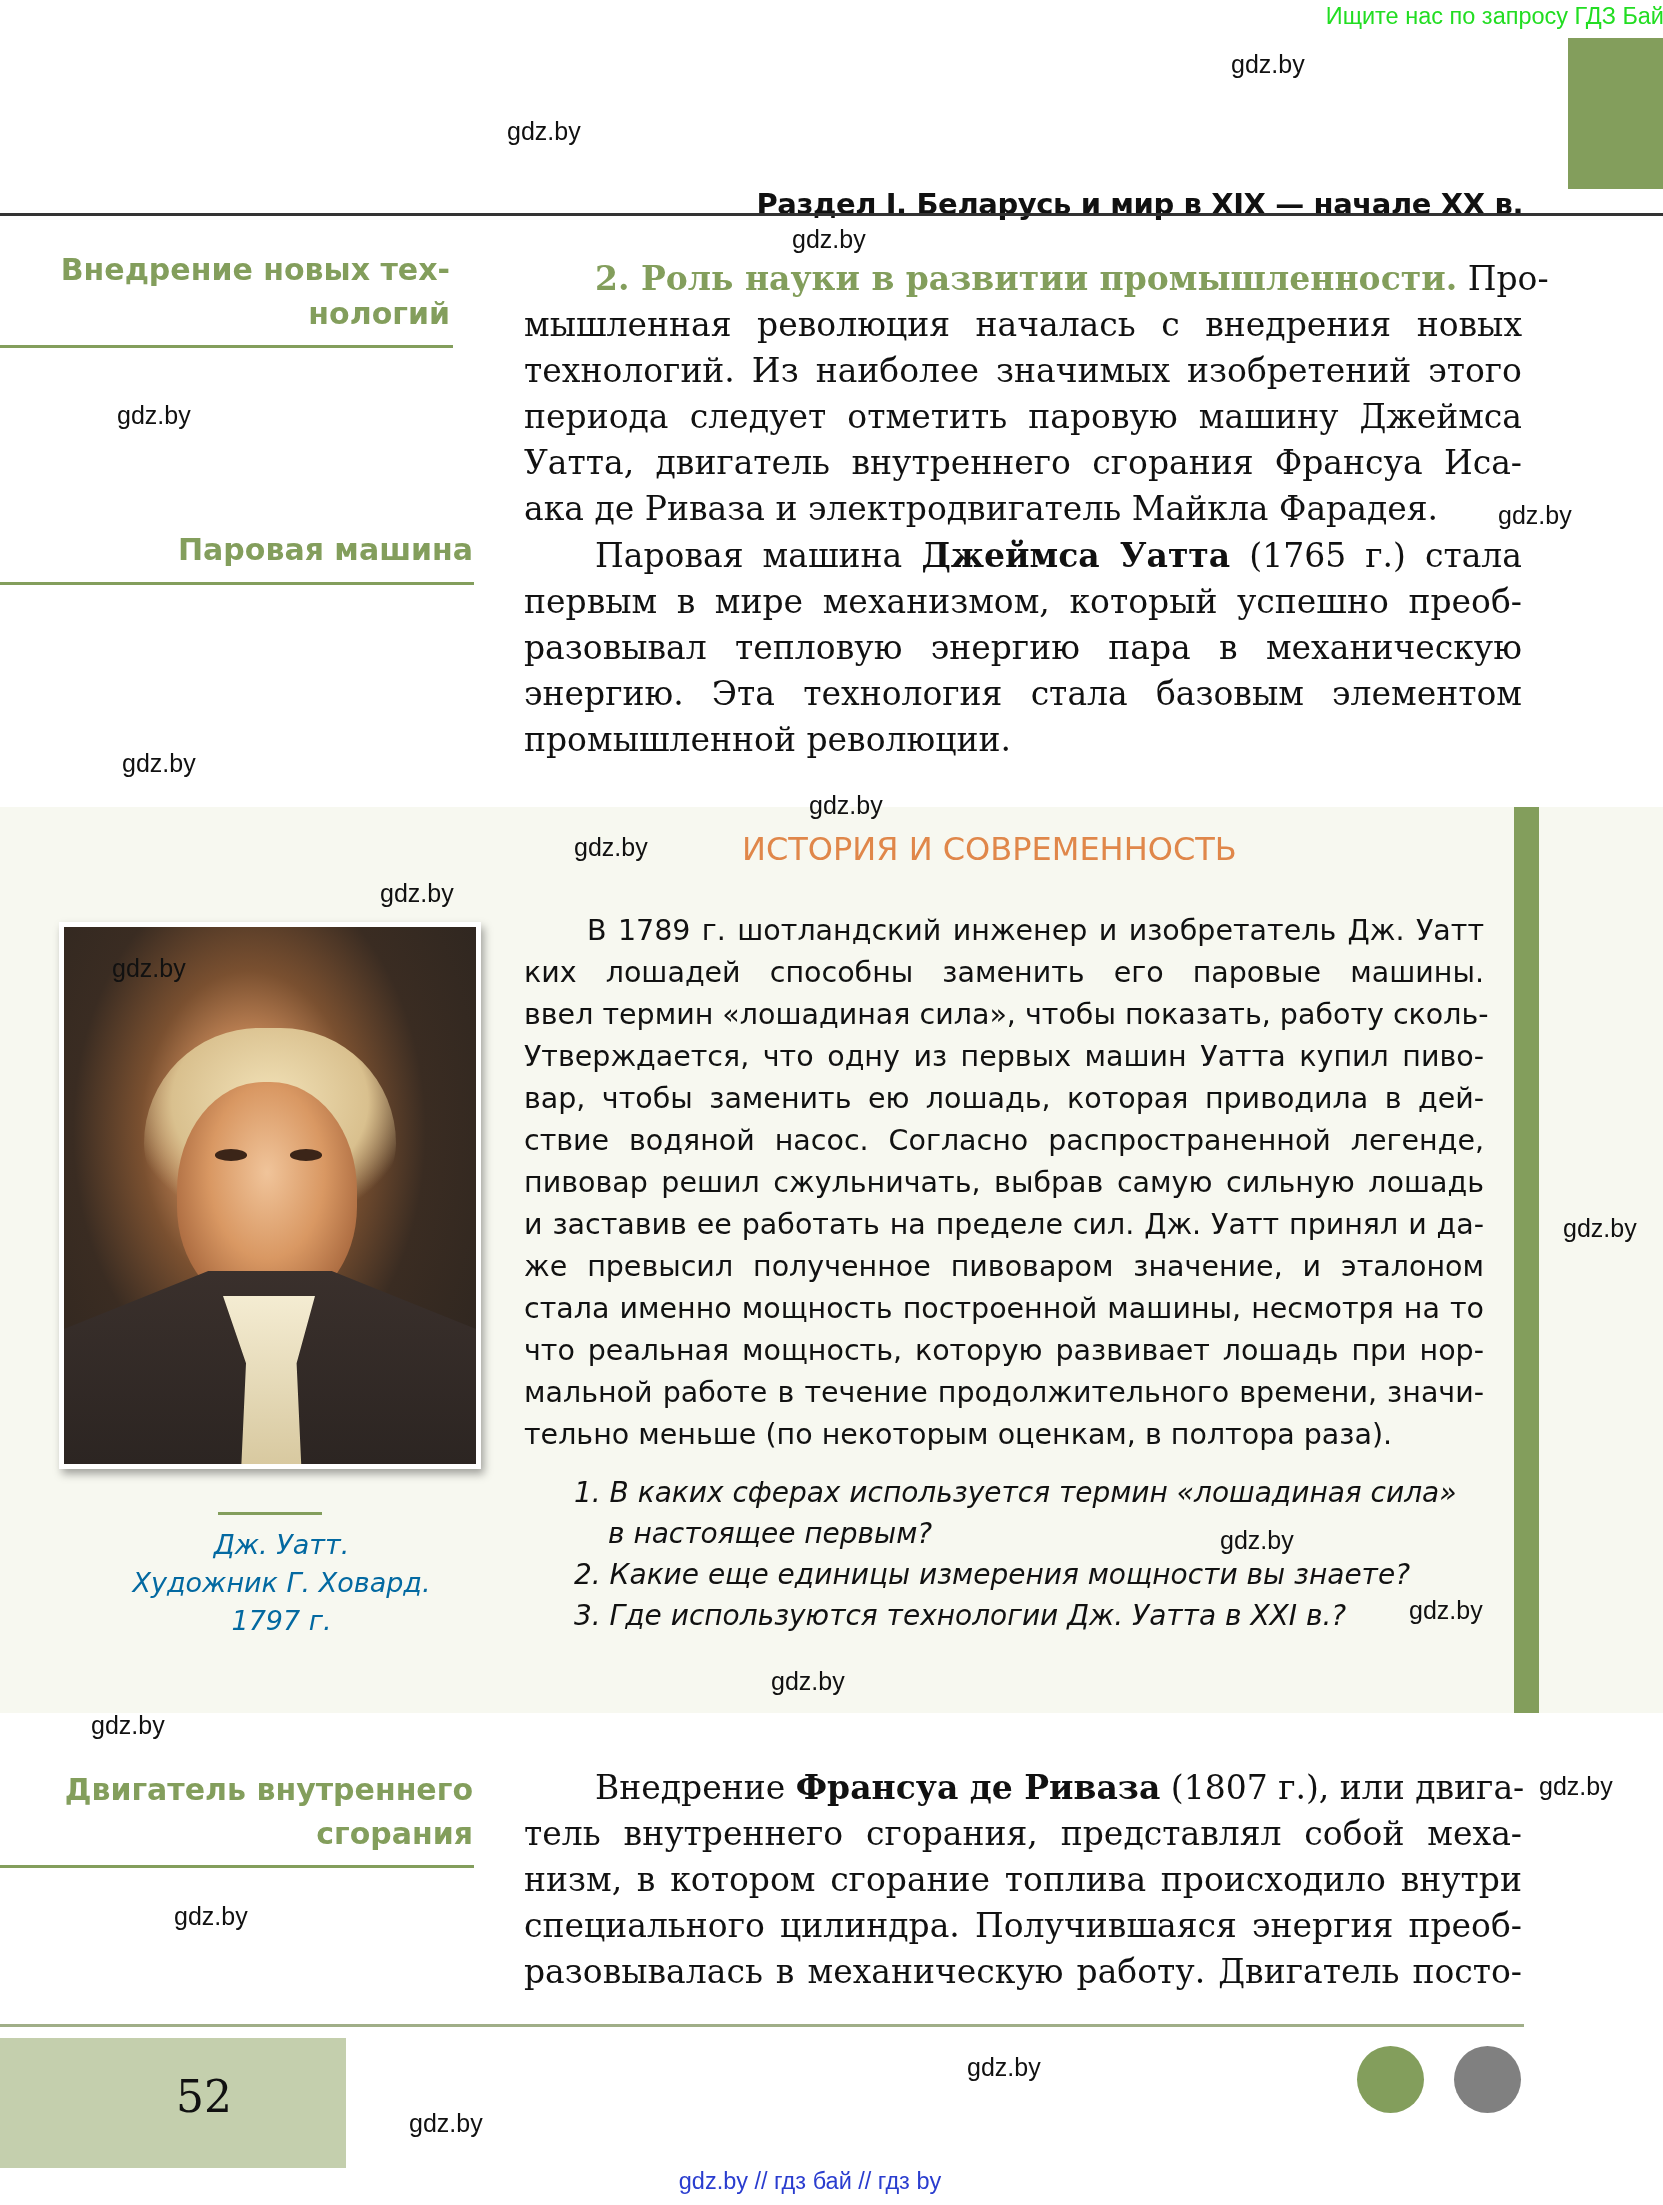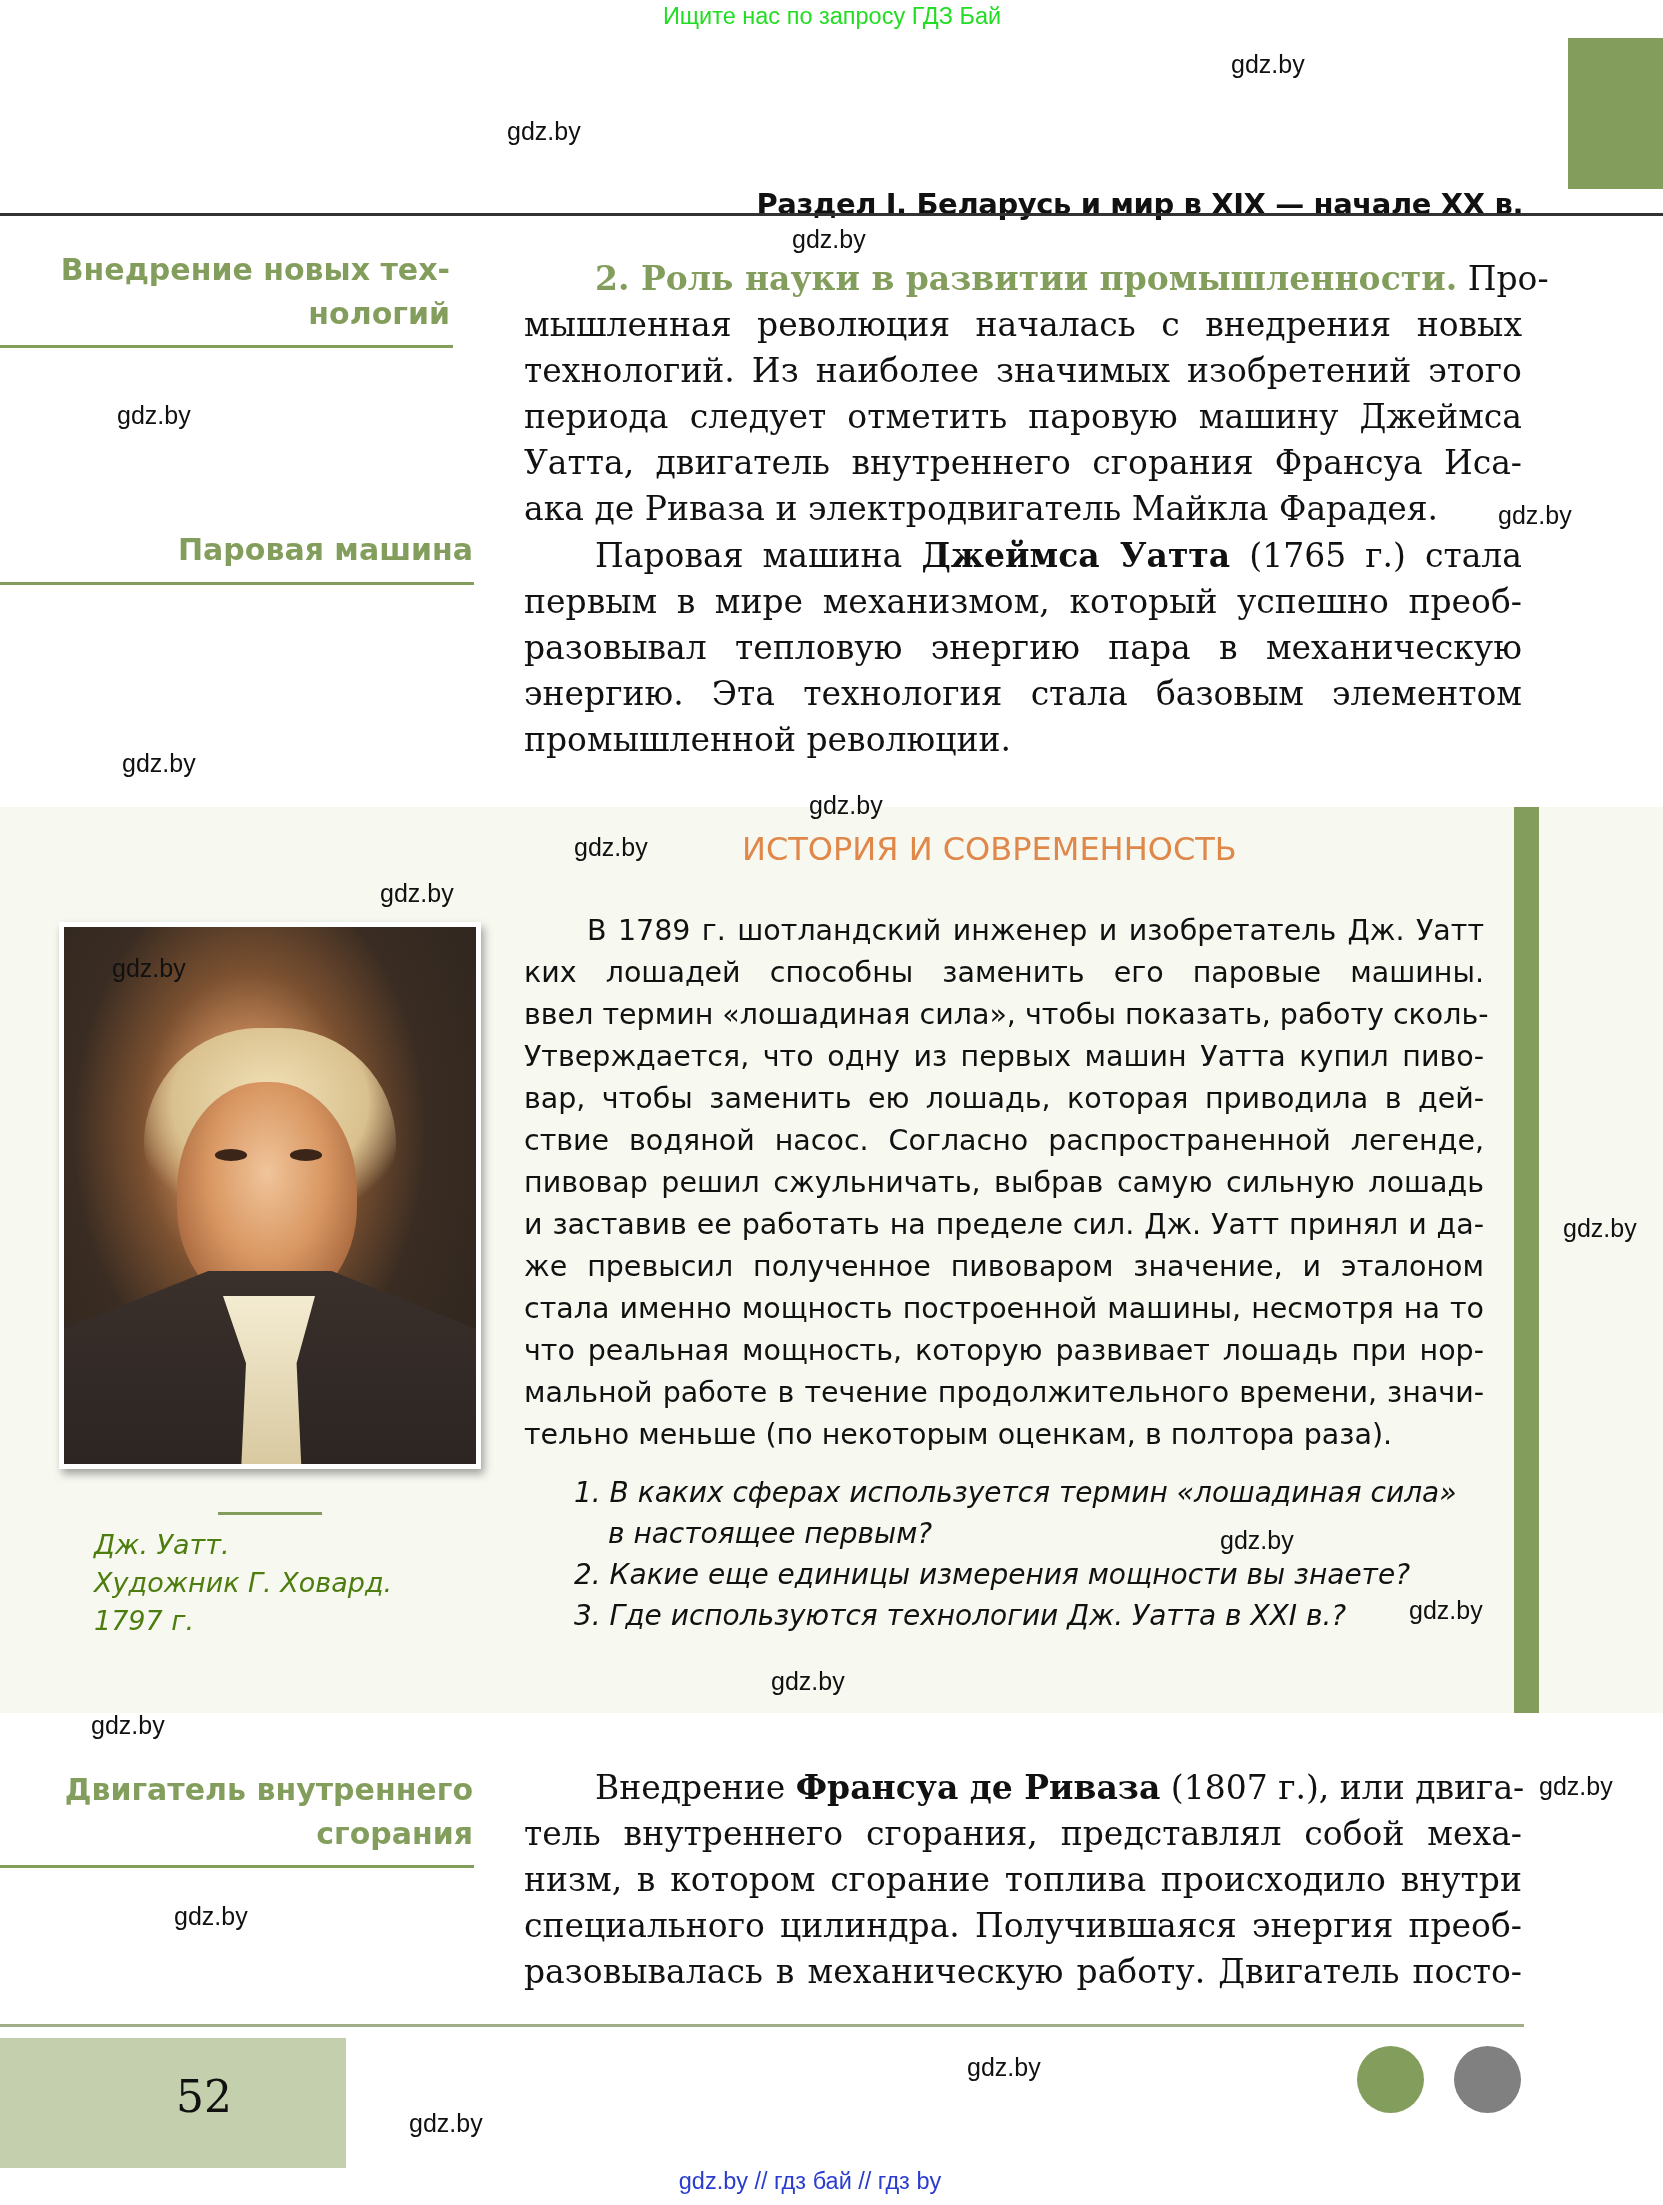--- a/index.html
+++ b/index.html
@@ -1,18 +1,18 @@
 <!DOCTYPE html>
 <html style="font-size:13.4px"><head>
 <meta charset="utf-8">
 <style>
   html, body { margin:0; padding:0; }
   body { width:1664px; height:2205px; position:relative; background:#ffffff; overflow:hidden; font-family:"DejaVu Sans", sans-serif; color:#111; }
   .wm { position:absolute; font-family:"Liberation Sans", sans-serif; font-size:25px; color:#111; white-space:nowrap; }
-  .top-banner { position:absolute; top:3.4px; left:0; width:1664px; text-align:center; font-family:"Liberation Sans", sans-serif; font-size:23.5px; color:#22dd22; }
+  .top-banner { position:absolute; top:3.4px; left:0; width:1664px; text-align:right; font-family:"Liberation Sans", sans-serif; font-size:23.5px; color:#22dd22; }
   .green-tab { position:absolute; left:1568px; top:38px; width:96px; height:151px; background:#839e5c; }
   .section-title { position:absolute; right:141px; top:158px; font-family:"DejaVu Sans", sans-serif; font-weight:bold; font-size:29px; color:#111; letter-spacing:-0.4px; white-space:nowrap;margin-top:29px; }
   .header-rule { position:absolute; left:0; top:213px; width:1664px; height:2.5px; background:#333; }
 
   .margin-head { position:absolute; font-family:"DejaVu Sans", sans-serif; font-size:30px; color:#839e5c; text-align:right; line-height:44px; font-weight:600; }
   .margin-rule { position:absolute; left:0; height:3.4px; background:#839e5c; }
 
   .serif-block { position:absolute; left:524px; width:998px; font-family:"DejaVu Serif", serif; font-size:33px; line-height:46px; text-align:justify; color:#111; }
   .serif-block .line { display:block; text-indent:0; text-align:justify; text-align-last:justify; white-space:nowrap; }
   .serif-block .line.first { padding-left:71px; }
@@ -32,21 +32,21 @@
   .questions .cont { padding-left:34px; }
 
   .portrait { position:absolute; left:59px; top:922px; width:422px; height:547px; background:#fff; box-shadow:3.4px 5px 8.4px rgba(0,0,0,0.35); }
   .portrait-inner { position:absolute; left:5px; top:5px; right:5px; bottom:5px; background:radial-gradient(ellipse at 45% 38%, #e2b48a 0%, #c98a5a 18%, #7a5030 34%, #3a2c22 55%, #2a241f 100%); overflow:hidden; }
   .wig { position:absolute; left:80px; top:101px; width:252px; height:184px; border-radius:126px 126px 75px 75px; background:radial-gradient(ellipse at 50% 40%, #f2e2b8 0%, #d9c08e 55%, rgba(120,95,60,0) 80%); }
   .face { position:absolute; left:113px; top:155px; width:180px; height:226px; border-radius:48% 48% 45% 45%; background:radial-gradient(ellipse at 50% 40%, #f0c49a 0%, #d99863 45%, #a8683e 80%); }
   .eye { position:absolute; top:222px; width:32px; height:11.7px; border-radius:50%; background:#3b2518; }
   .coat { position:absolute; left:0; bottom:0; width:100%; height:193px; background:linear-gradient(#3a302c, #2c2522); clip-path:polygon(0 30%, 35% 0, 65% 0, 100% 30%, 100% 100%, 0 100%); }
   .cravat { position:absolute; left:159px; top:369px; width:92px; height:168px; background:linear-gradient(#f4ecd2, #d8c9a0); clip-path:polygon(0 0, 100% 0, 80% 40%, 85% 100%, 20% 100%, 25% 40%); }
   .caption-rule { position:absolute; left:218px; top:1512px; width:104px; height:3.4px; background:#839e5c; }
-  .caption { position:absolute; left:94px; top:1526px; width:335px; text-align:left; font-family:"DejaVu Sans", sans-serif; font-style:italic; font-size:27px; line-height:38px; color:#4d7c0f; }
+  .caption { position:absolute; left:114px; top:1526px; width:335px; text-align:center; font-family:"DejaVu Sans", sans-serif; font-style:italic; font-size:27px; line-height:38px; color:#0369a1; }
 
   .footer-rule { position:absolute; left:0; top:2024px; width:1524px; height:3.4px; background:#a0ae88; }
   .page-num-box { position:absolute; left:0; top:2038px; width:346px; height:130px; background:#c4cfad; }
   .page-num { position:absolute; left:176px; top:2071px; font-family:"DejaVu Serif", serif; font-size:44px; color:#111; }
   .dot { position:absolute; top:2046px; width:67px; height:67px; border-radius:50%; }
   .dot.green { left:1357px; background:#839e5c; }
   .dot.gray { left:1454px; background:#808080; }
   .bottom-banner { position:absolute; top:2168px; left:0; width:1620px; text-align:center; font-family:"Liberation Sans", sans-serif; font-size:23.5px; color:#2a3dcf; }
 </style>
 </head>

